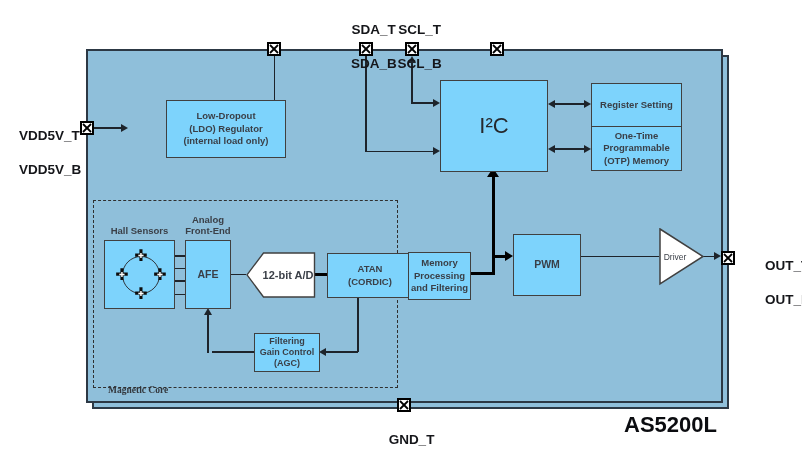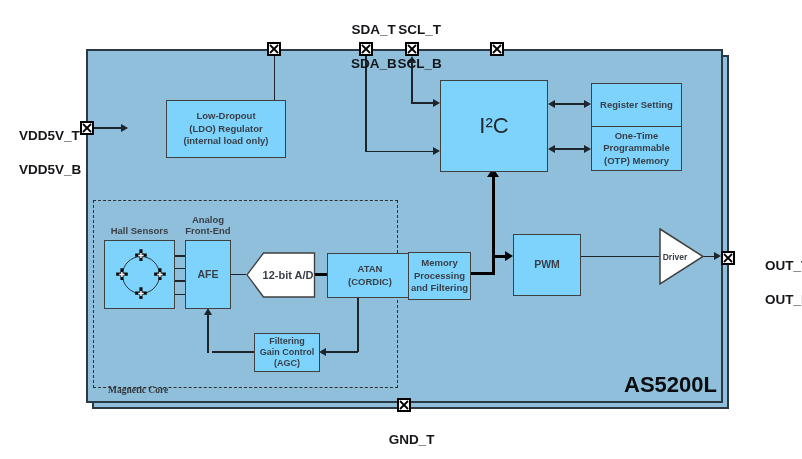--- a/index.html
+++ b/index.html
@@ -23,21 +23,21 @@
   .arr.tu{border-left:6px solid transparent;border-right:6px solid transparent;border-bottom:9px solid #000;}
   .pin{position:absolute;width:14px;height:14px;}
   .pinlab{position:absolute;font-size:13.5px;font-weight:600;color:#15161a;line-height:17px;white-space:pre;}
   .caption{position:absolute;font-size:9.5px;font-weight:600;color:#3a3f47;text-align:center;line-height:1.15;}
   .hallcircle{position:absolute;border:1.2px solid #30343a;border-radius:50%;}
   .cross{position:absolute;width:14px;height:14px;}
   .cross .blk{position:absolute;left:0;top:0;width:14px;height:14px;font-size:16px;line-height:14px;color:#0c0c0c;text-align:center;}
   .cross .wht{position:absolute;left:0;top:0;width:14px;height:14px;font-size:7px;line-height:14px;color:#fff;text-align:center;}
   .shape{position:absolute;}
   .shapelab{position:absolute;font-size:11px;font-weight:600;color:#3a3f47;text-align:center;}
-  #as-label{position:absolute;font-size:22px;font-weight:bold;color:#0b0c10;text-align:right;letter-spacing:0px;}
+  #as-label{position:absolute;font-size:22px;font-weight:bold;color:#0b0c10;text-align:right;letter-spacing:0px;margin-top:40px;}
   #mag-label{position:absolute;font-size:9.5px;font-weight:600;color:#33373d;}
 </style>
 </head>
 <body>
 
 <div id="canvas">
 
   <div class="chip" style="left:92px;top:55px;width:637px;height:354px;"></div>
   <div class="chip" style="left:86px;top:49px;width:637px;height:354px;"></div>
 
@@ -168,21 +168,21 @@
     <span>and Filtering</span>
   </div>
 
   <div class="box" style="left:513px;top:234px;width:68px;height:62px;font-size:10.5px;">
     <span>PWM</span>
   </div>
 
   <svg class="shape" style="left:659px;top:228px;" width="46" height="58">
     <polygon points="1,1 44,28.5 1,56" fill="#ffffff" stroke="#404040" stroke-width="1.5"></polygon>
   </svg>
-  <div class="shapelab" style="left:661px;top:252px;width:28px;font-size:8.5px;font-weight:700;">Driver</div>
+  <div class="shapelab" style="left:661px;top:252px;width:28px;font-size:8.5px;font-weight:400;">Driver</div>
 
   <div id="as-label" style="left:560px;top:372px;width:157px;">AS5200L</div>
 
   <div class="pin" style="left:80px;top:121px;">
     <svg width="14" height="14">
         <rect x="1" y="1" width="12" height="12" fill="#fff" stroke="#000" stroke-width="2"></rect>
         <line x1="3" y1="3" x2="11" y2="11" stroke="#000" stroke-width="1.8"></line>
         <line x1="11" y1="3" x2="3" y2="11" stroke="#000" stroke-width="1.8"></line>
       </svg>
   </div>

